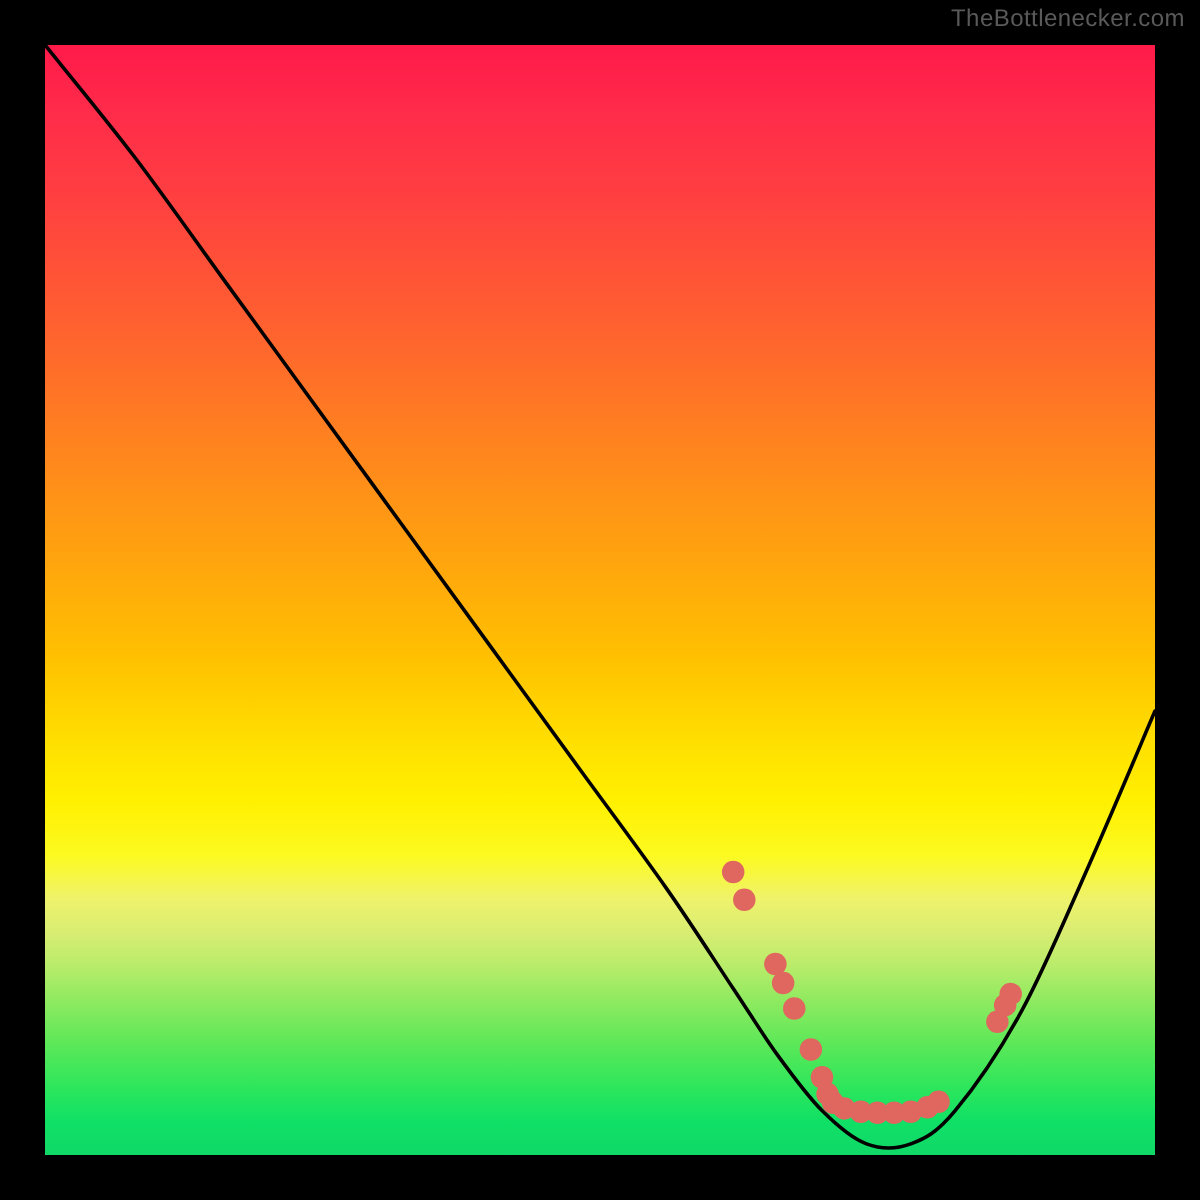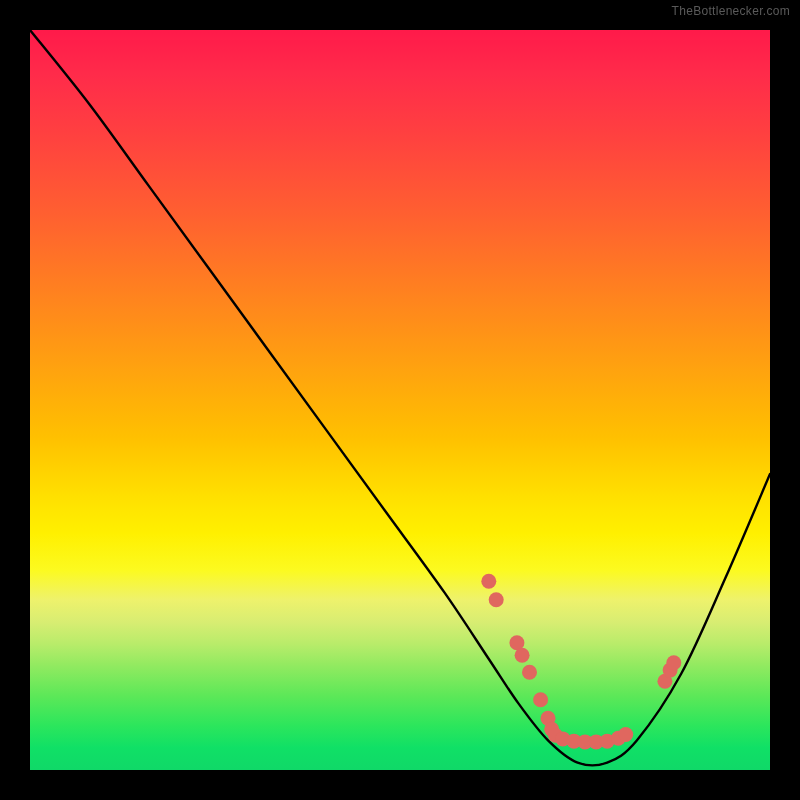--- a/index.html
+++ b/index.html
@@ -9,21 +9,21 @@
     background: #000;
     position: relative;
     overflow: hidden;
     font-family: Arial, sans-serif;
   }
   .attribution {
     position: absolute;
     top: 4px;
     right: 10px;
     color: #5a5a5a;
-    font-size: 12px;
+    font-size: 16px;
     font-weight: normal;
     letter-spacing: 0.3px;
     z-index: 10;
     text-align: center;
   }
   .plot-area {
     position: absolute;
     left: 30px;
     top: 30px;
     width: 740px;

